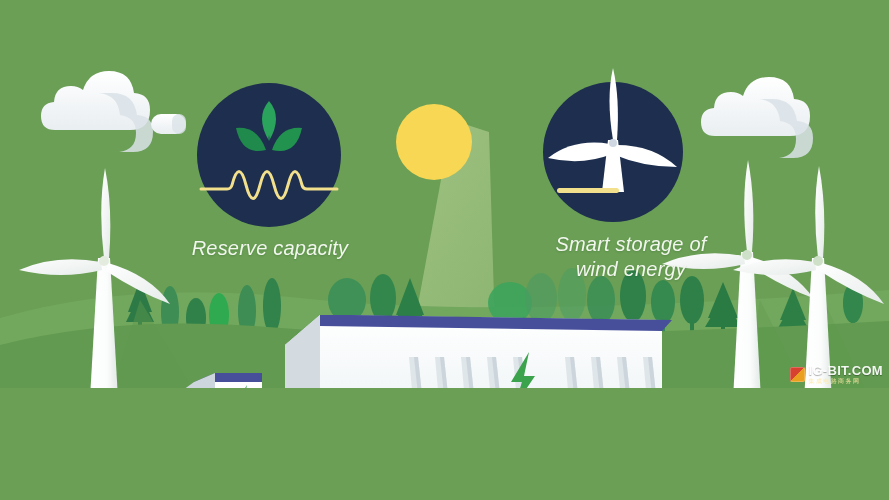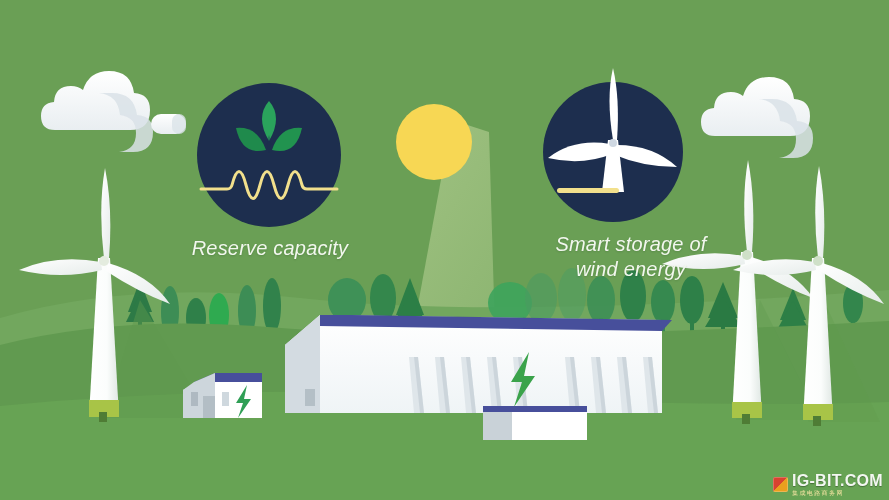--- a/index.html
+++ b/index.html
@@ -1,18 +1,18 @@
 <!DOCTYPE html>
 <html><head>
 <meta charset="utf-8">
 <style>
   html,body{margin:0;padding:0;background:#6a9f55;}
   #stage{
     position:relative;
-    width:889px;height:500px;
+    width:889px;height:388px;
     overflow:hidden;
     background:#6a9f55;
     font-family:"Liberation Sans", sans-serif;
   }
   #stage svg{display:block;position:absolute;top:0;left:0;}
   .label{
     position:absolute;
     color:#f2f7ee;
     font-family:"Liberation Sans", sans-serif;
     font-style:italic;
@@ -32,21 +32,21 @@
   }
   #wm-mark{
     width:15px;height:15px;flex:0 0 auto;
     background:
       linear-gradient(135deg,#e23b2e 0 50%,#f6a01a 50% 100%);
     border-radius:2px;
     box-shadow:inset 0 0 0 1px rgba(255,255,255,.25);
   }
   #wm-text{display:flex;flex-direction:column;line-height:1;}
   #wm-title{
-    color:#ffffff;font-size:16px;font-weight:bold;
+    color:#ffffff;font-size:13px;font-weight:bold;
     letter-spacing:.3px;font-family:"Liberation Sans", sans-serif;
     text-shadow:0 1px 1px rgba(0,0,0,.35);
   }
   #wm-sub{
     margin-top:1px;
     color:#ffe9a8;font-size:6px;letter-spacing:1.4px;
     font-family:"Liberation Sans", sans-serif;
   }
 </style>
 </head>

